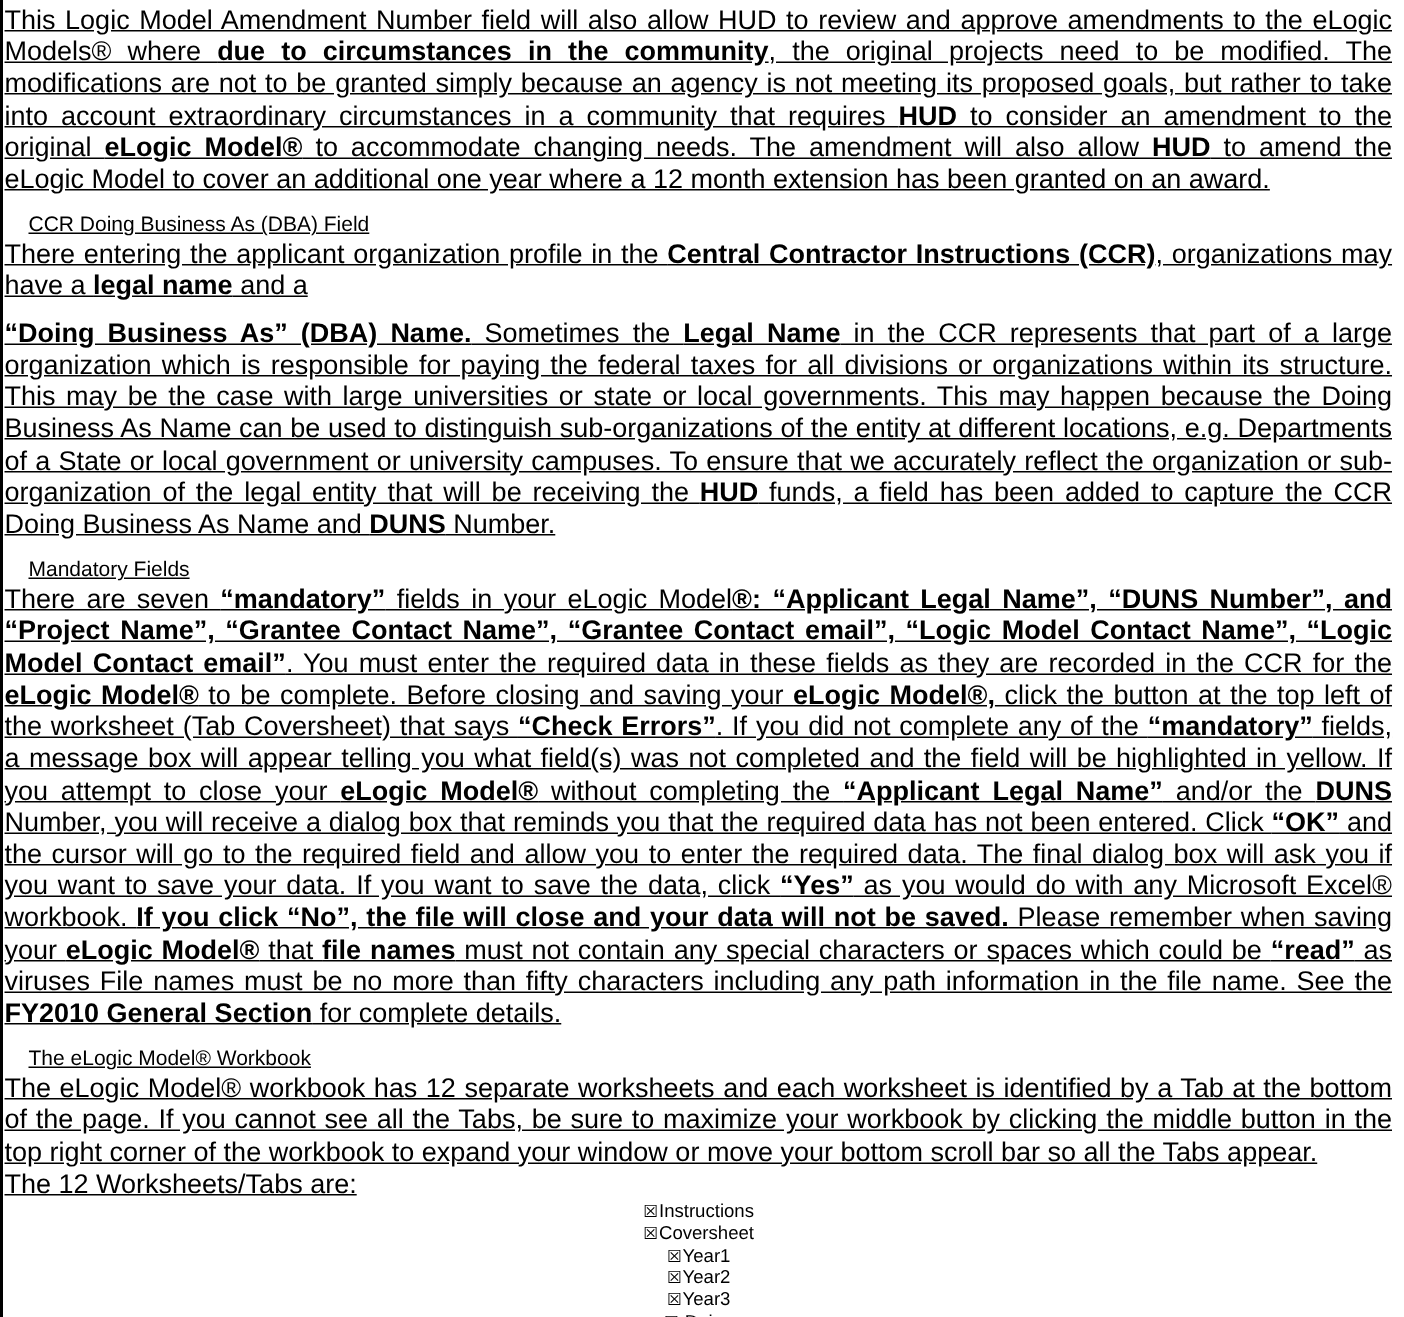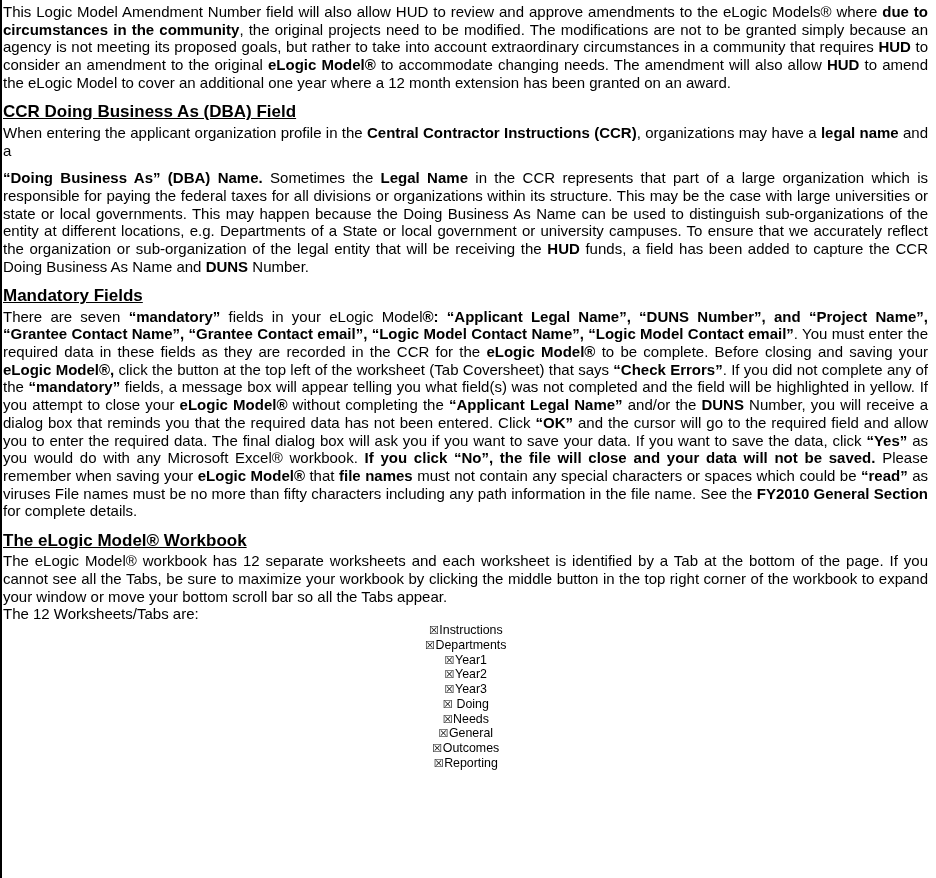--- a/index.html
+++ b/index.html
@@ -24,33 +24,34 @@
   .left-rule {
     position: absolute;
     left: 0;
     top: 0;
     width: 2px;
     height: 878px;
     background: #000000;
   }
   p {
     margin: 0;
-    font-size: 15px;
+    font-size: 18px;
     line-height: 1.18;
     text-align: left;
+    text-decoration: underline;
   }
   .para {
     margin-bottom: 0px;
   }
   .b { font-weight: bold; }
   .heading {
-    font-size: 17px;
-    font-weight: bold;
+    font-size: 14px;
+    font-weight: normal;
     text-decoration: underline;
-    margin: 11px 0 1px 0;
+    margin: 11px 0 1px 16px;
     line-height: 1.2;
   }
   .spacer-sm { height: 10px; }
   .list {
     margin: 0;
     padding: 0;
     list-style: none;
     text-align: center;
   }
   .list li {
@@ -69,34 +70,34 @@
 </style>
 </head>
 <body>
 
 <div class="page">
   <div class="left-rule"></div>
 
   <p class="para j" id="amendment-paragraph"><span>This Logic Model Amendment Number field will also allow HUD to review and approve amendments to the eLogic Models® where </span><span class="b">due to circumstances in the community</span><span>, the original projects need to be modified.  The modifications are not to be granted simply because an agency is not meeting its proposed goals, but rather to take into account extraordinary circumstances in a community that requires </span><span class="b">HUD</span><span> to consider an amendment to the original </span><span class="b">eLogic Model®</span><span> to accommodate changing needs.  The amendment will also allow </span><span class="b">HUD</span><span> to amend the eLogic Model to cover an additional one year where a 12 month extension has been granted on an award.</span></p>
 
   <div class="heading" id="heading-ccr">CCR Doing Business As (DBA) Field</div>
-  <p class="para j" id="ccr-intro-paragraph"><span>When entering the applicant organization profile in the </span><span class="b">Central Contractor Instructions (CCR)</span><span>, organizations may have a </span><span class="b">legal name</span><span> and a</span></p>
+  <p class="para j" id="ccr-intro-paragraph"><span>There entering the applicant organization profile in the </span><span class="b">Central Contractor Instructions (CCR)</span><span>, organizations may have a </span><span class="b">legal name</span><span> and a</span></p>
   <div class="spacer-sm"></div>
   <p class="para j" id="dba-name-paragraph"><span class="b">“Doing Business As” (DBA) Name.</span><span>  Sometimes the </span><span class="b">Legal Name</span><span> in the CCR represents that part of a large organization which is responsible for paying the federal taxes for all divisions or organizations within its structure.  This may be the case with large universities or state or local governments.  This may happen because the Doing Business As Name can be used to distinguish sub-organizations of the entity at different locations, e.g. Departments of a State or local government or university campuses.  To ensure that we accurately reflect the organization or sub-organization of the legal entity that will be receiving the </span><span class="b">HUD</span><span> funds, a field has been added to capture the CCR Doing Business As Name and </span><span class="b">DUNS</span><span> Number.</span></p>
 
   <div class="heading" id="heading-mandatory">Mandatory Fields</div>
   <p class="para j" id="mandatory-fields-paragraph"><span>There are seven </span><span class="b">“mandatory”</span><span> fields in your eLogic Model</span><span class="b">®: “Applicant Legal Name”, “DUNS Number”, and “Project Name”, “Grantee Contact Name”, “Grantee Contact email”, “Logic Model Contact Name”, “Logic Model Contact email”</span><span>.  You must enter the required data in these fields as they are recorded in the CCR for the </span><span class="b">eLogic Model®</span><span> to be complete.  Before closing and saving your </span><span class="b">eLogic Model®,</span><span> click the button at the top left of the worksheet (Tab Coversheet) that says </span><span class="b">“Check Errors”</span><span>.  If you did not complete any of the </span><span class="b">“mandatory”</span><span> fields, a message box will appear telling you what field(s) was not completed and the field will be highlighted in yellow.  If you attempt to close your </span><span class="b">eLogic Model®</span><span> without completing the </span><span class="b">“Applicant Legal Name”</span><span> and/or the </span><span class="b">DUNS</span><span> Number, you will receive a dialog box that reminds you that the required data has not been entered.  Click </span><span class="b">“OK”</span><span> and the cursor will go to the required field and allow you to enter the required data.  The final dialog box will ask you if you want to save your data.  If you want to save the data, click </span><span class="b">“Yes”</span><span> as you would do with any Microsoft Excel® workbook.  </span><span class="b">If you click “No”, the file will close and your data will not be saved.</span><span>  Please remember when saving your </span><span class="b">eLogic Model®</span><span> that </span><span class="b">file names</span><span> must not contain any special characters or spaces which could be </span><span class="b">“read”</span><span> as viruses  File names must be no more than fifty characters including any path information in the file name. See the </span><span class="b">FY2010 General Section</span><span> for complete details.</span></p>
 
   <div class="heading" id="heading-workbook">The eLogic Model® Workbook</div>
   <p class="para j" id="workbook-paragraph"><span>The eLogic Model® workbook has 12 separate worksheets and each worksheet is identified by a Tab at the bottom of the page.  If you cannot see all the Tabs, be sure to maximize your workbook by clicking the middle button in the top right corner of the workbook to expand your window or move your bottom scroll bar so all the Tabs appear.</span></p>
   <p class="para" id="worksheets-intro"><span>The 12 Worksheets/Tabs are:</span></p>
 
   <ul class="list" id="worksheet-list">
       <li><span class="box-glyph">☒</span><span>Instructions</span></li>
-      <li><span class="box-glyph">☒</span><span>Departments</span></li>
+      <li><span class="box-glyph">☒</span><span>Coversheet</span></li>
       <li><span class="box-glyph">☒</span><span>Year1</span></li>
       <li><span class="box-glyph">☒</span><span>Year2</span></li>
       <li><span class="box-glyph">☒</span><span>Year3</span></li>
       <li><span class="box-glyph">☒</span><span> Doing</span></li>
       <li><span class="box-glyph">☒</span><span>Needs</span></li>
       <li><span class="box-glyph">☒</span><span>General</span></li>
       <li><span class="box-glyph">☒</span><span>Outcomes</span></li>
       <li><span class="box-glyph">☒</span><span>Reporting</span></li>
     </ul>
 </div>

